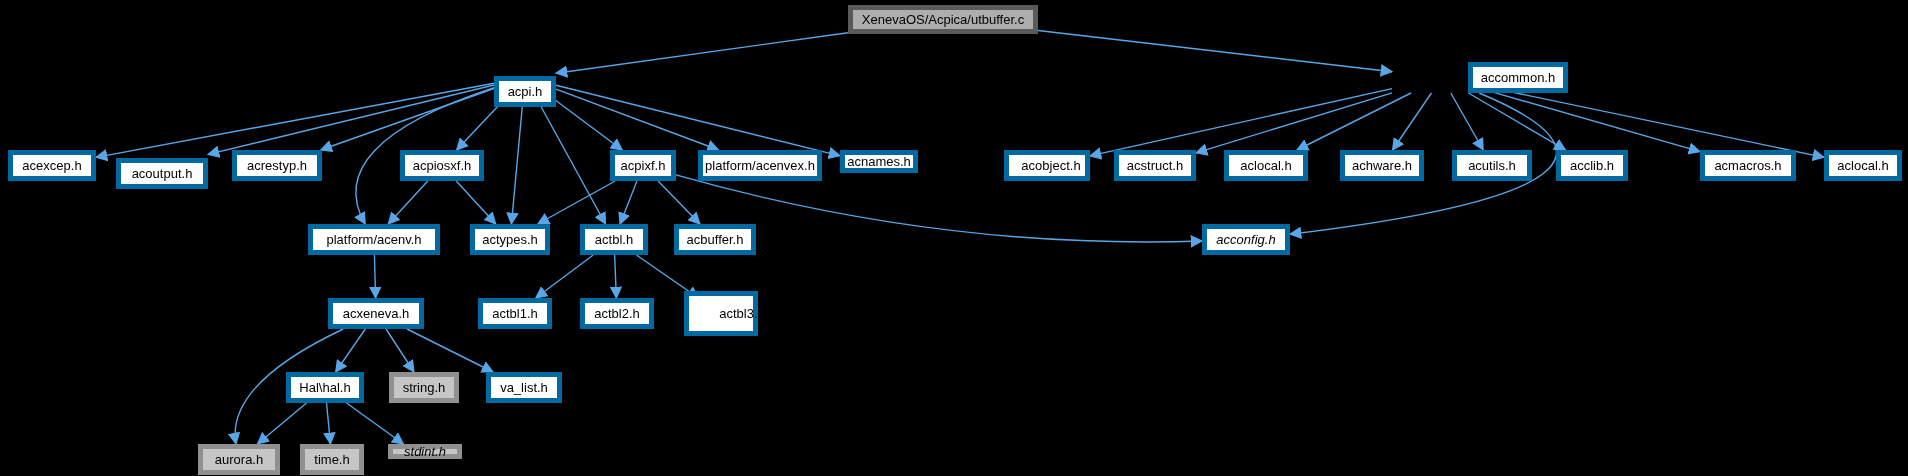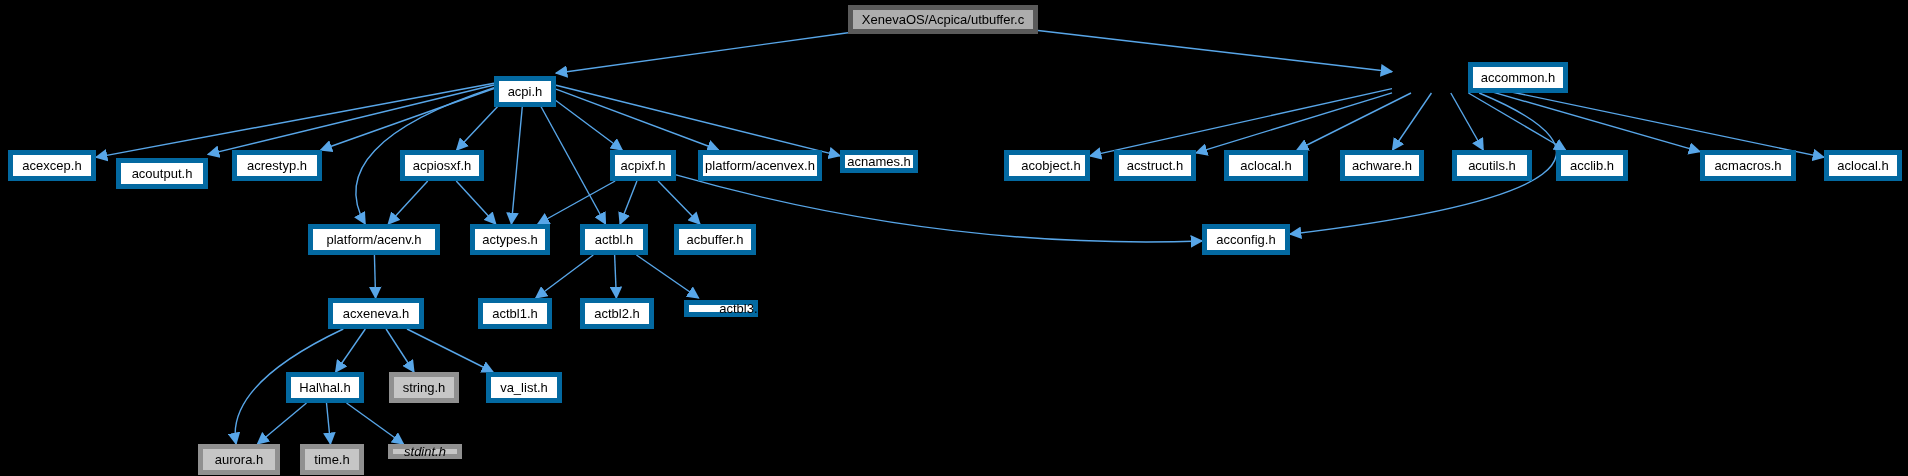--- a/index.html
+++ b/index.html
@@ -92,24 +92,24 @@
     <div class="node" style="left: 1224px; top: 150px; width: 84px; height: 31px;">aclocal.h</div>
     <div class="node" style="left: 1340px; top: 150px; width: 84px; height: 31px;">achware.h</div>
     <div class="node" style="left: 1452px; top: 150px; width: 80px; height: 31px;">acutils.h</div>
     <div class="node" style="left: 1556px; top: 150px; width: 72px; height: 31px;">acclib.h</div>
     <div class="node" style="left: 1700px; top: 150px; width: 96px; height: 31px;">acmacros.h</div>
     <div class="node" style="left: 1824px; top: 150px; width: 78px; height: 31px;">aclocal.h</div>
     <div class="node" style="left: 308px; top: 224px; width: 132px; height: 31px;">platform/acenv.h</div>
     <div class="node" style="left: 470px; top: 224px; width: 80px; height: 31px;">actypes.h</div>
     <div class="node" style="left: 580px; top: 224px; width: 68px; height: 31px;">actbl.h</div>
     <div class="node" style="left: 674px; top: 224px; width: 82px; height: 31px;">acbuffer.h</div>
-    <div class="node" style="left: 1202px; top: 224px; width: 88px; height: 31px;">acconfig.h</div>
+    <div class="node" style="left: 1202px; top: 224px; width: 88px; height: 31px; font-style: italic;">acconfig.h</div>
     <div class="node" style="left: 328px; top: 298px; width: 96px; height: 31px;">acxeneva.h</div>
     <div class="node" style="left: 478px; top: 298px; width: 74px; height: 31px;">actbl1.h</div>
     <div class="node" style="left: 580px; top: 298px; width: 74px; height: 31px;">actbl2.h</div>
-    <div class="node" style="left: 684px; top: 300px; width: 74px; height: 17px; padding-left: 42px;">actbl3.h</div>
+    <div class="node" style="left: 684px; top: 291px; width: 74px; height: 45px; padding-left: 42px;">actbl3.h</div>
     <div class="node" style="left: 286px; top: 372px; width: 78px; height: 31px;">Hal\hal.h</div>
     <div class="node gray" style="left: 389px; top: 372px; width: 70px; height: 31px;">string.h</div>
     <div class="node" style="left: 486px; top: 372px; width: 76px; height: 31px;">va_list.h</div>
     <div class="node gray" style="left: 198px; top: 444px; width: 82px; height: 31px;">aurora.h</div>
     <div class="node gray" style="left: 300px; top: 444px; width: 64px; height: 31px;">time.h</div>
     <div class="node gray" style="left: 388px; top: 444px; width: 74px; height: 15px; font-style: italic;">stdint.h</div>
   </div>
 
 </body></html>

